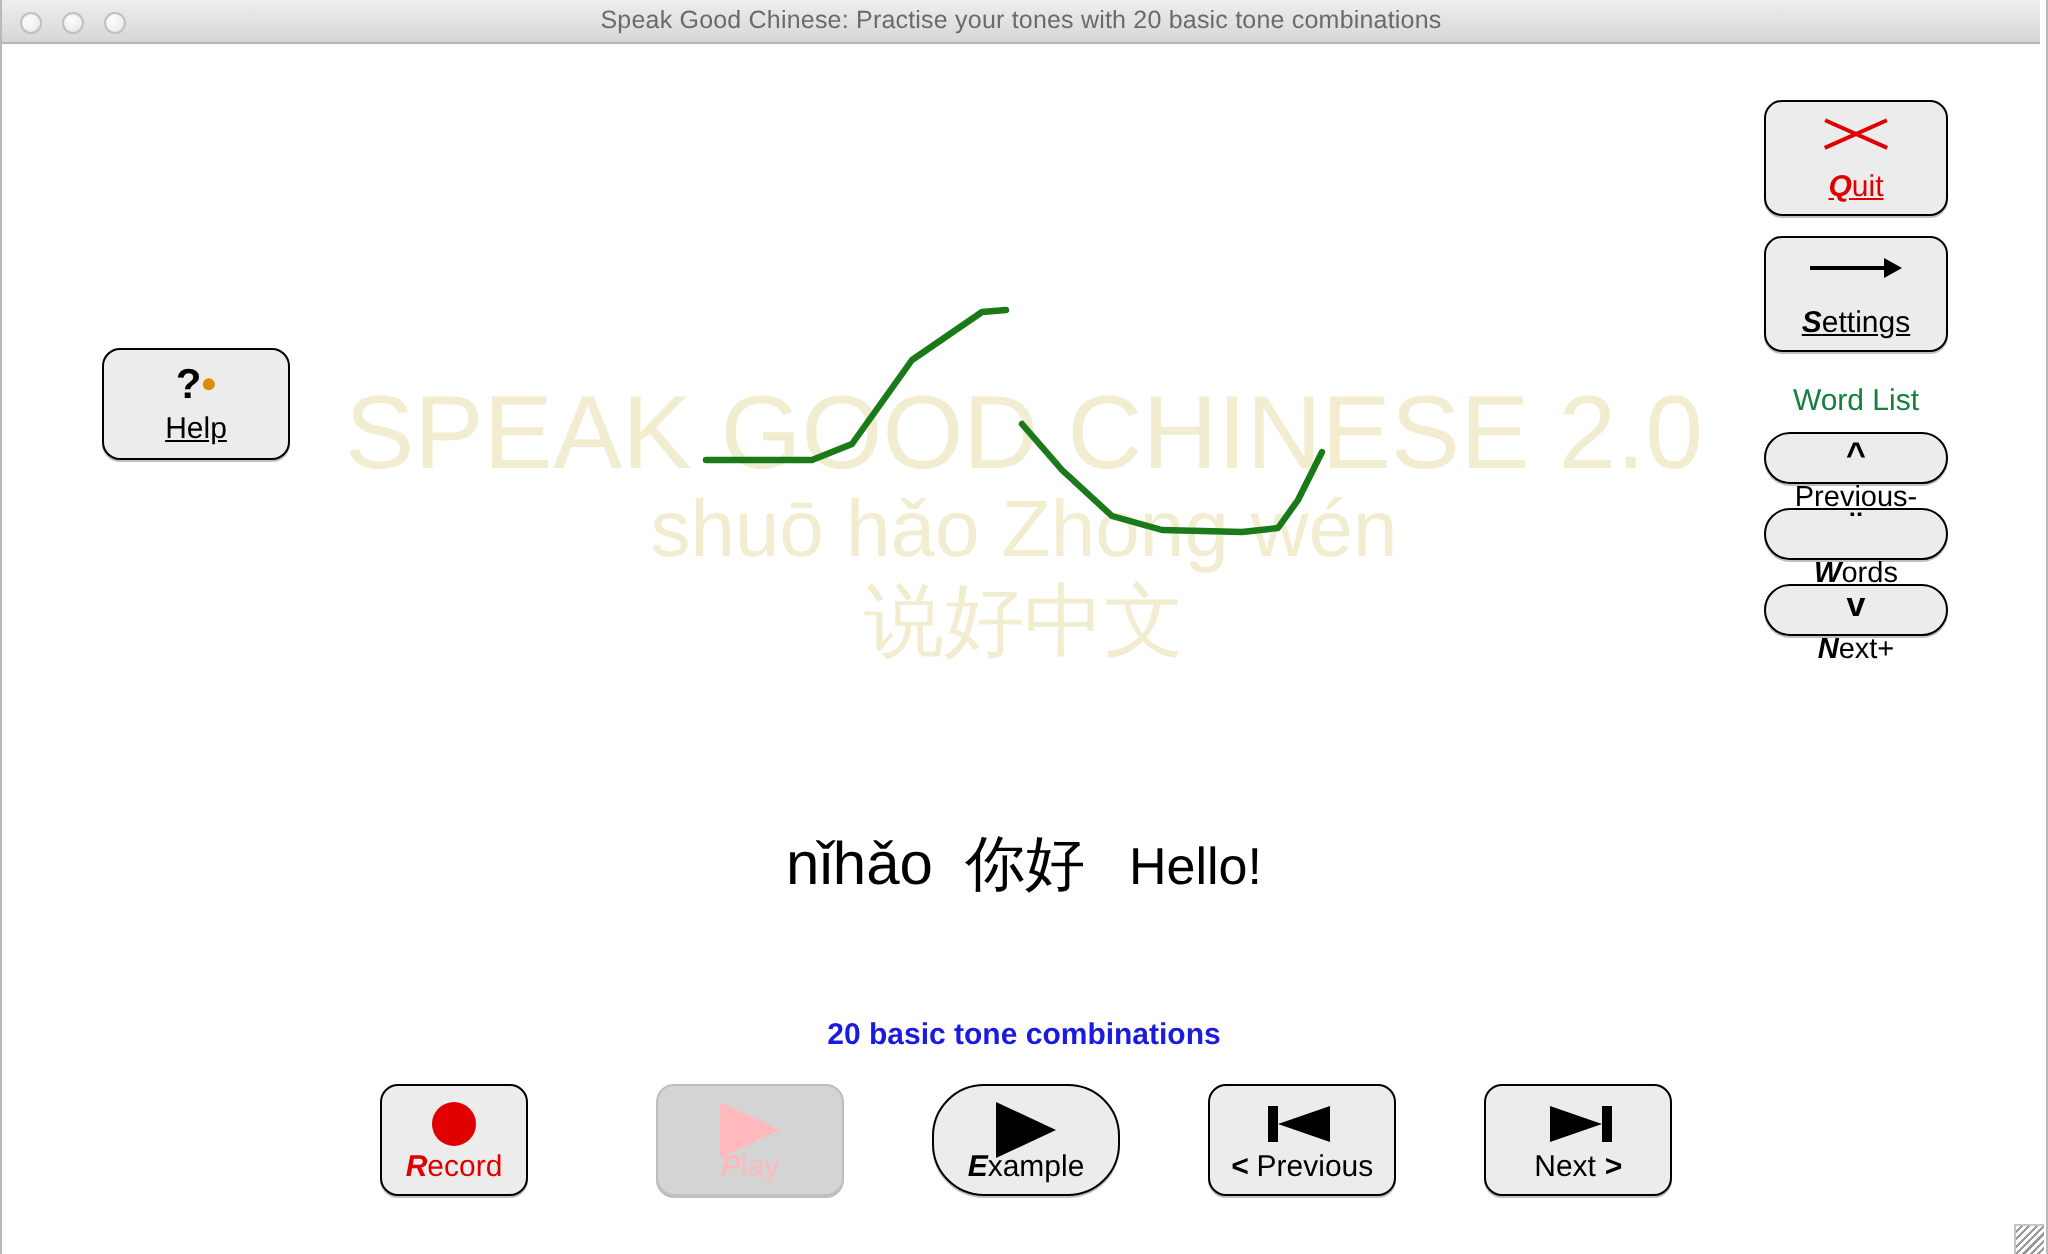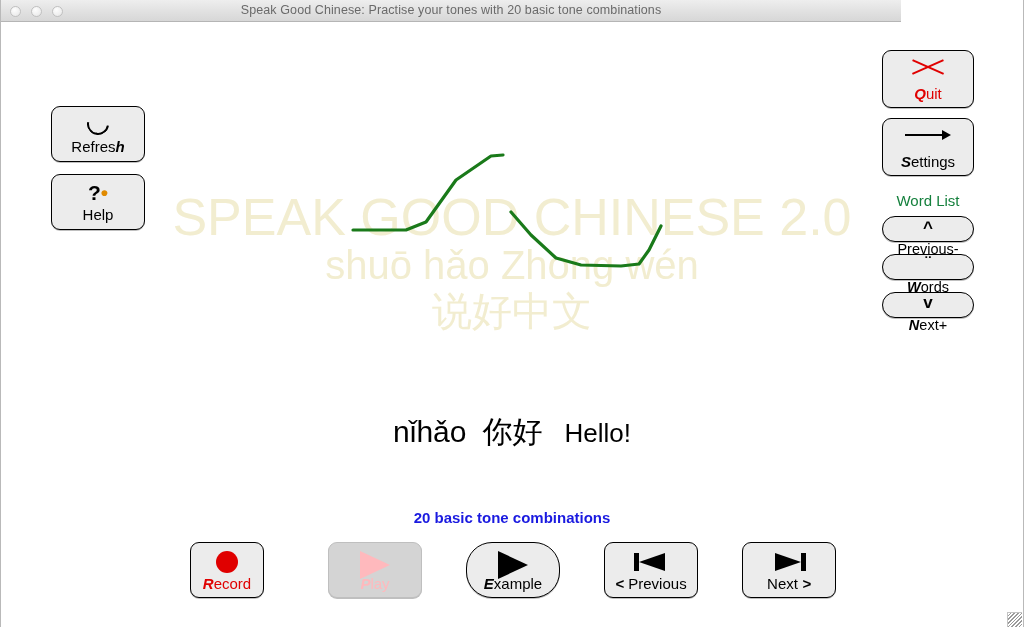--- a/index.html
+++ b/index.html
@@ -21,21 +21,21 @@
     width: 1024px;
     height: 627px;
     box-sizing: border-box;
     border-left: 1px solid #b9b9b9;
     border-right: 1px solid #b9b9b9;
     background: #ffffff;
   }
   #titlebar {
     position: absolute;
     left: 0; top: 0;
-    width: 900px;
+    width: 1019px;
     height: 22px;
     background: linear-gradient(to bottom, #eeeeee 0%, #e2e2e2 50%, #d7d7d7 100%);
     border-bottom: 1px solid #b5b5b5;
     box-sizing: border-box;
   }
   #titlebar .title {
     position: absolute;
     left: 0; right: 0; top: 3px;
     text-align: center;
     font-size: 12.5px;
@@ -69,20 +69,21 @@
     user-select: none;
   }
   .btn .lbl {
     position: absolute;
     left: 0; right: 0;
     bottom: 5px;
     font-size: 15px;
     color: #000;
     line-height: 17px;
     white-space: nowrap;
+    text-decoration: underline;
   }
   .btn .ico {
     position: absolute;
     left: 0; right: 0;
     top: 6px;
     height: 24px;
     line-height: 24px;
   }
   .hot { font-weight: bold; font-style: italic; }
 
@@ -336,24 +337,20 @@
 
 <div id="window">
 
   <div id="titlebar">
     <div class="traffic" id="tl-close"></div>
     <div class="traffic" id="tl-min"></div>
     <div class="traffic" id="tl-max"></div>
     <div class="title">Speak Good Chinese: Practise your tones with 20 basic tone combinations</div>
   </div>
 
-  <div class="btn" id="btn-refresh">
-    <div class="ico"><span class="arc-icon"></span></div>
-    <div class="lbl"><span>Refres</span><span class="hot">h</span></div>
-  </div>
 
   <div class="btn" id="btn-help">
     <div class="ico"><span class="qmark">?</span><span class="qdot" style="font-size:21px;font-weight:bold;">•</span></div>
     <div class="lbl">Help</div>
   </div>
 
   <div class="btn" id="btn-quit">
     <div class="ico"><span class="x-icon"><i></i><i></i></span></div>
     <div class="lbl"><span class="hot">Q</span><span>uit</span></div>
   </div>

